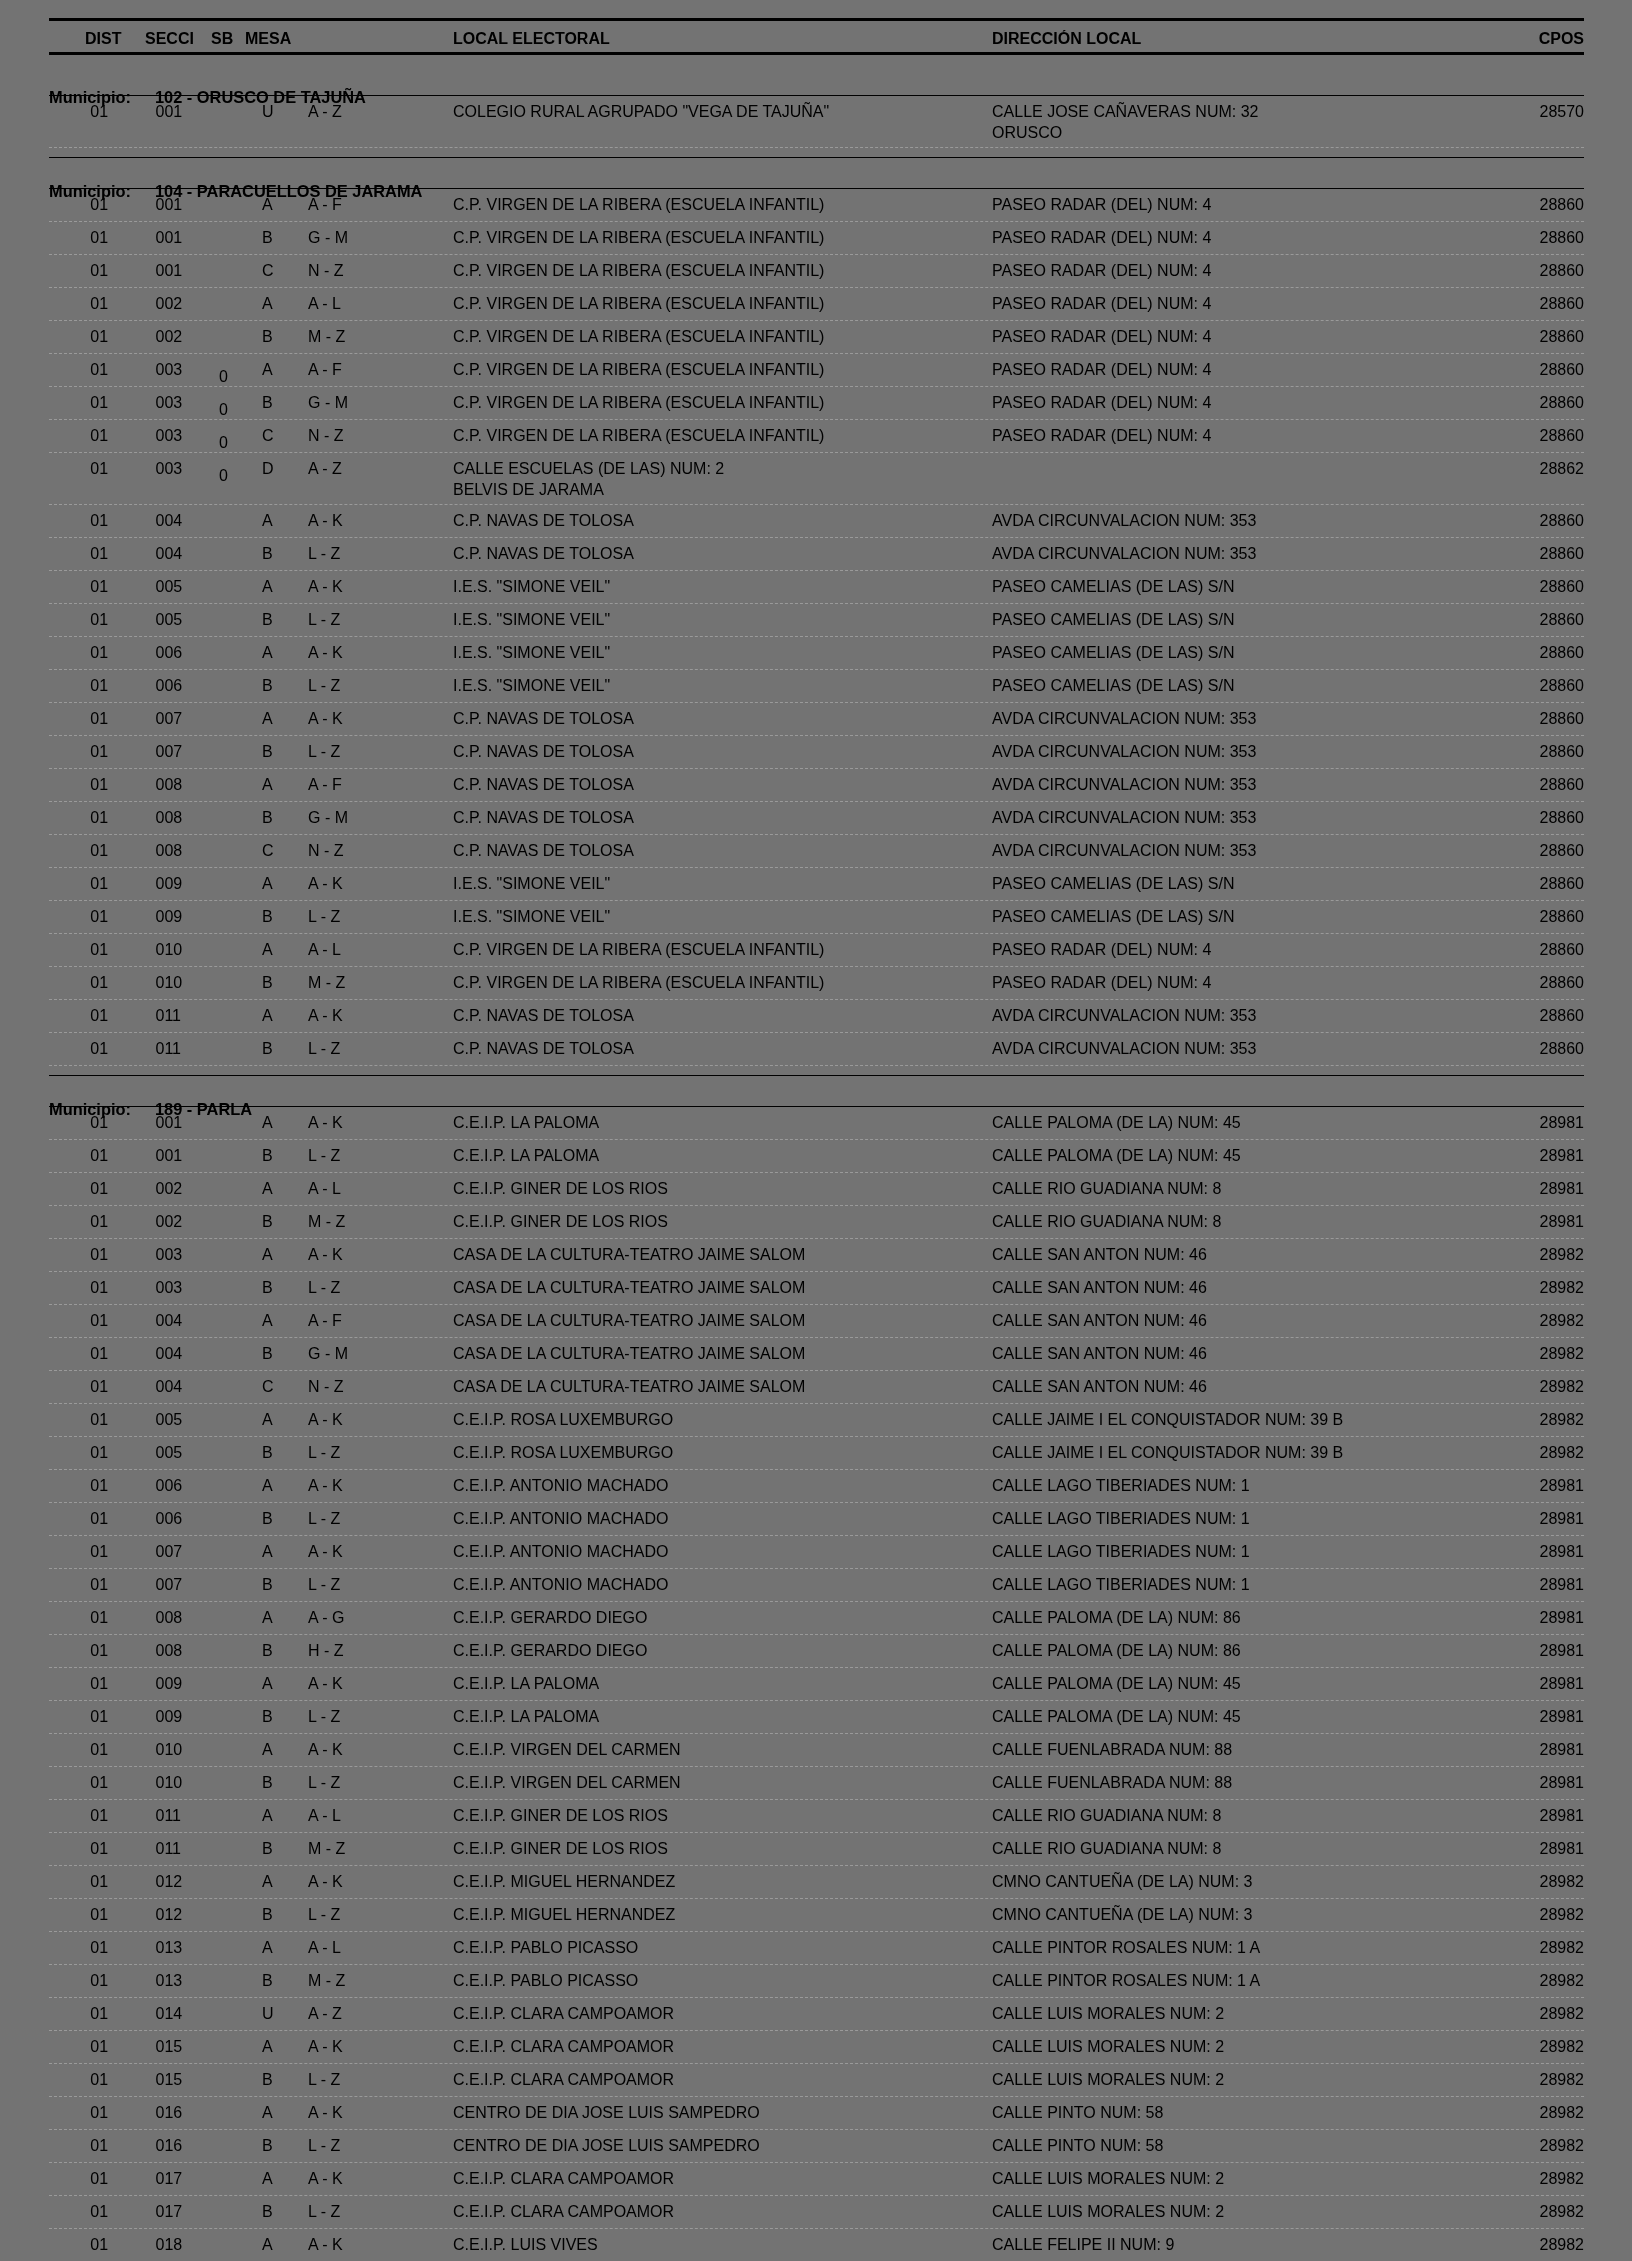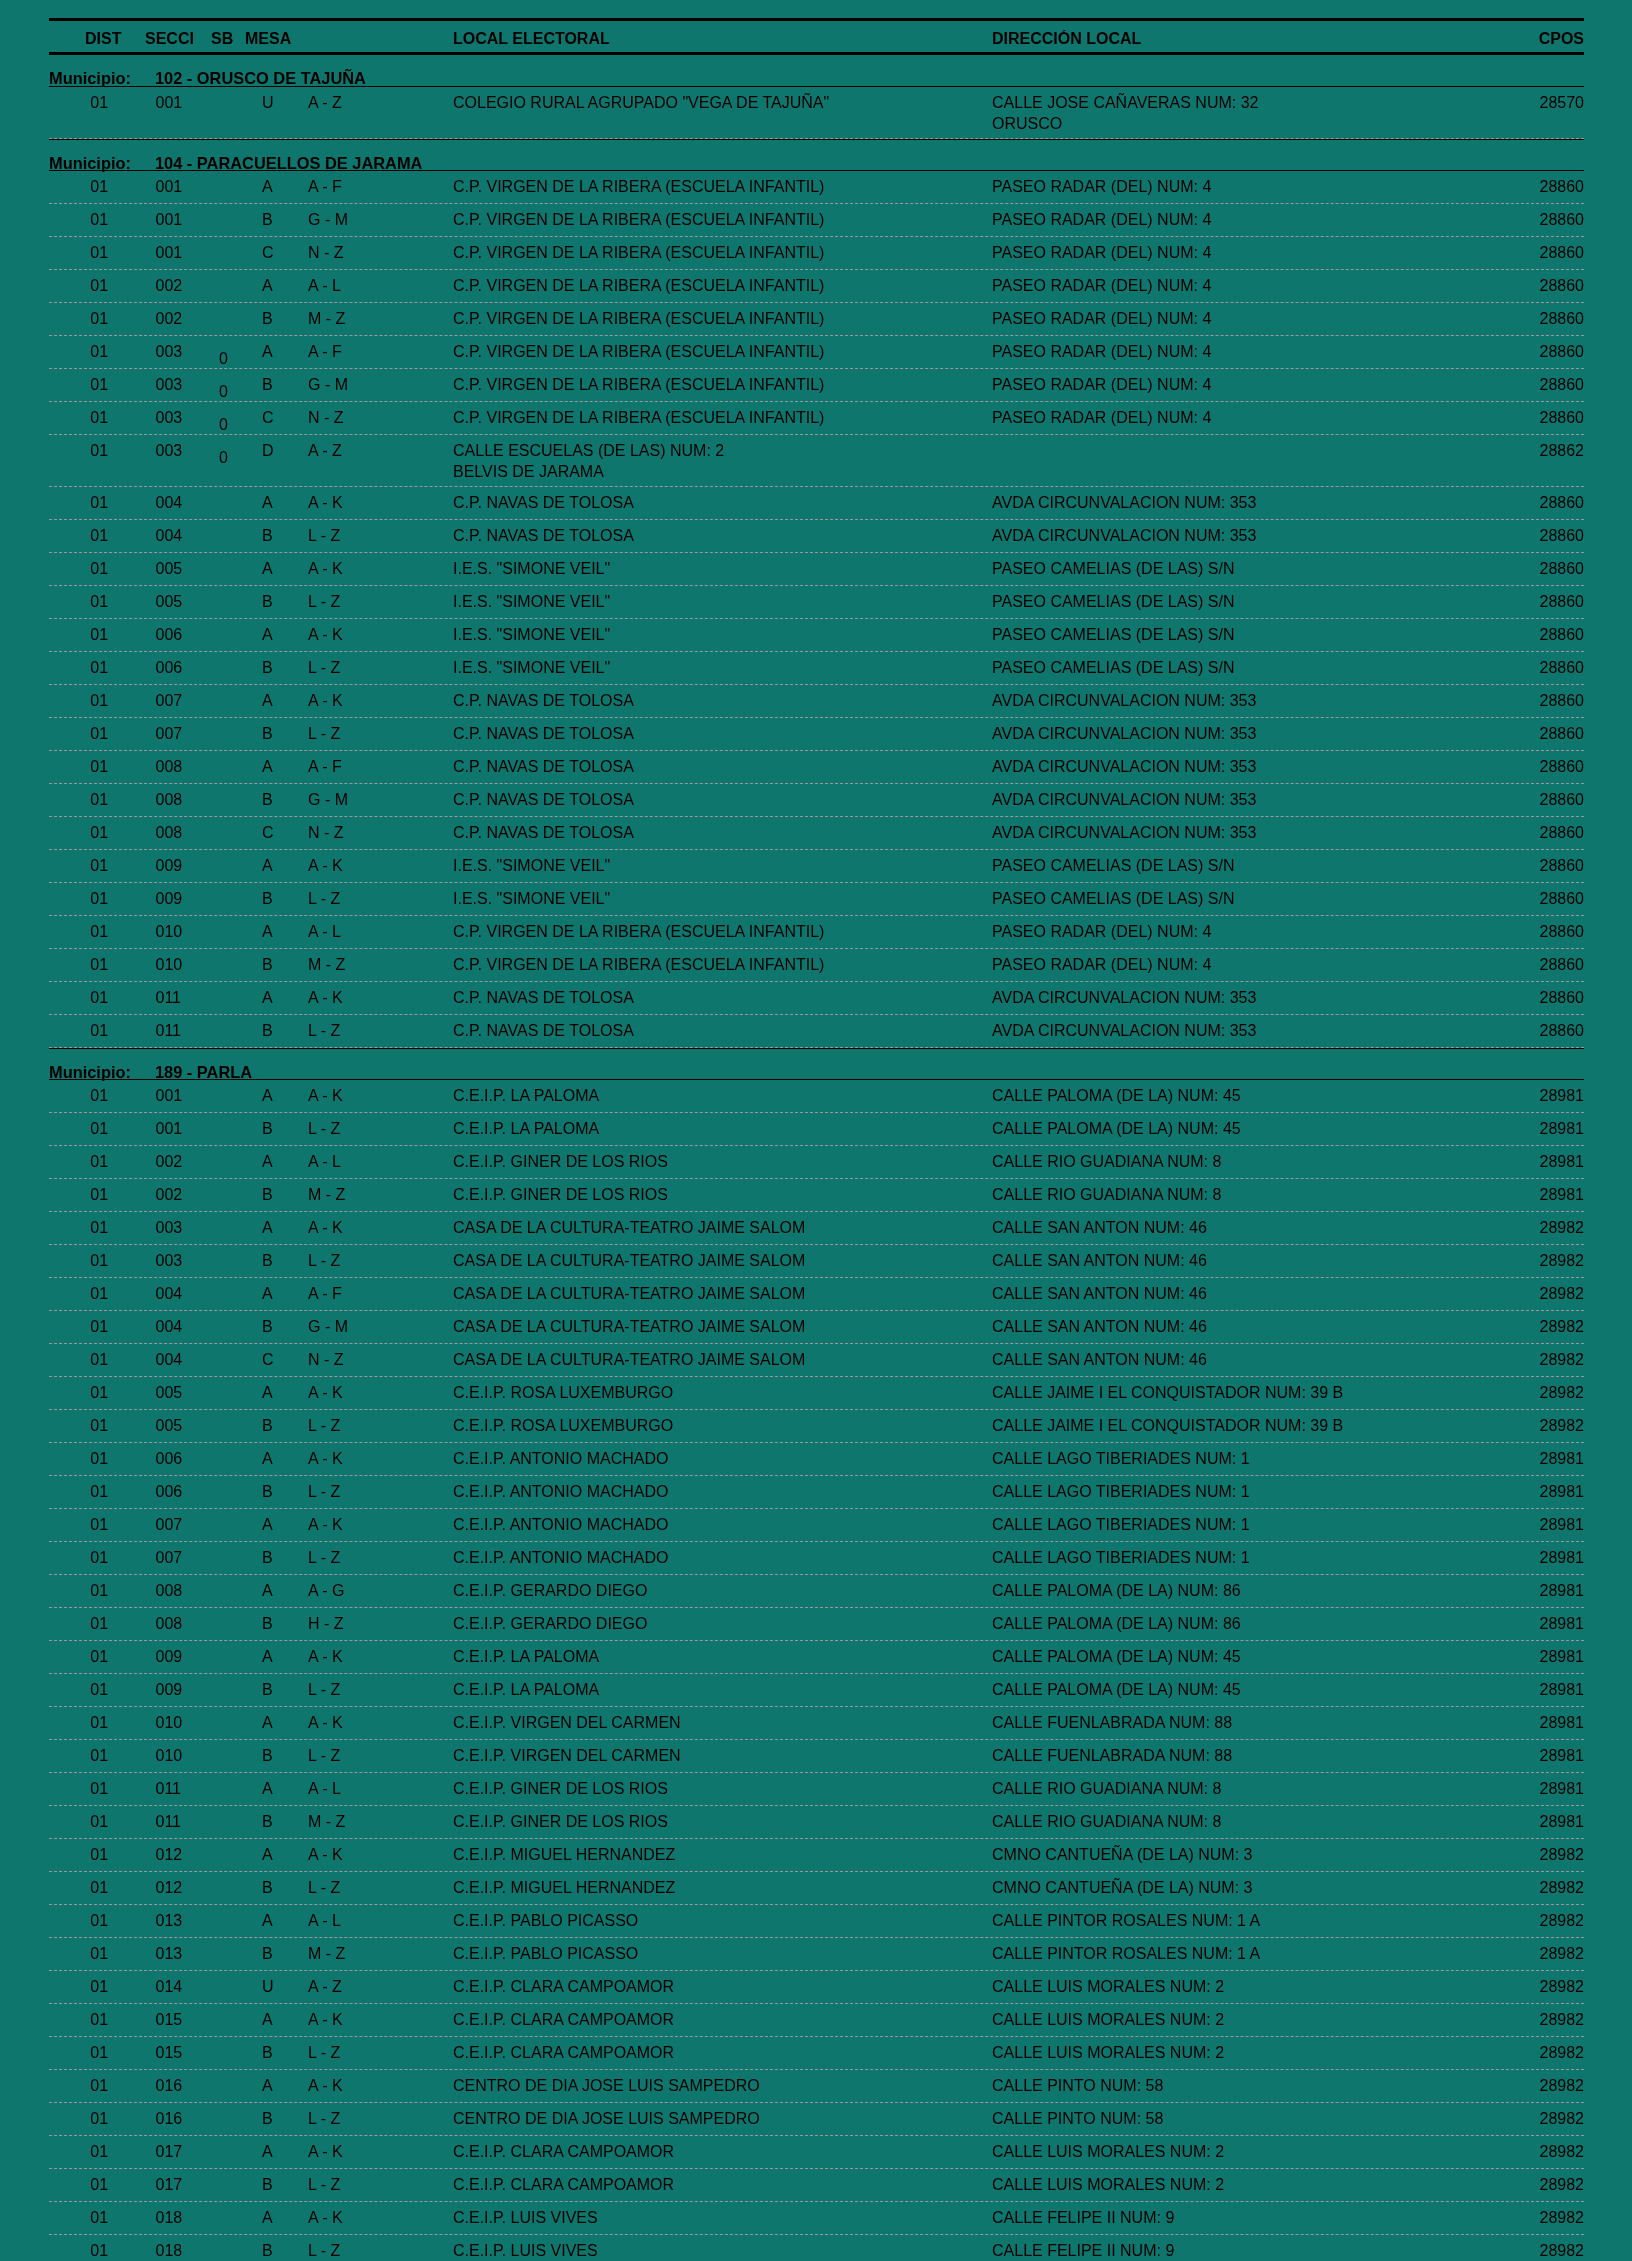--- a/index.html
+++ b/index.html
@@ -1,20 +1,20 @@
 <!DOCTYPE html>
 <html style="font-size:10.5px"><head>
 <meta charset="utf-8">
 <style>
   * { margin:0; padding:0; box-sizing:border-box; }
   html,body { background:#ffffff; }
   .page {
     position:relative;
     width:1633px; height:2261px;
-    background:#0f766e;
+    background:#737373;
     color:#000000;
     font-family:"Liberation Sans", sans-serif;
     overflow:hidden;
     padding:18.4px 49px 0 49px;
   }
   .thead {
     display:flex;
     height:37px;
     border-top:3.3px solid #000;
     border-bottom:3.3px solid #000;
@@ -43,25 +43,26 @@
     line-height:20.4px;
   }
   .row.two { height:52px; }
   .row .dist  { padding-left:5.3px; }
   .row .secci { padding-left:10.5px; }
   .row .sb    { padding-left:8px; }
   .row .mesa  { padding-left:17px; }
   .sb0 { transform:translateY(6.6px); }
   .muni {
     height:32px;
-    padding-top:14px;
+    padding-top:24px;
     border-top:1.3px solid #000;
     border-bottom:1.3px solid #000;
     font-weight:bold;
     font-size:16.4px;
+    margin-top:9px;
   }
   .table-body > .muni:first-child { border-top:none; }
   .muni-name { margin-left:24px; }
   .bottom-rule {
     margin-top:9.2px;
     border-top:3.3px solid #000;
     height:3.3px;
   }
 </style>
 </head>

